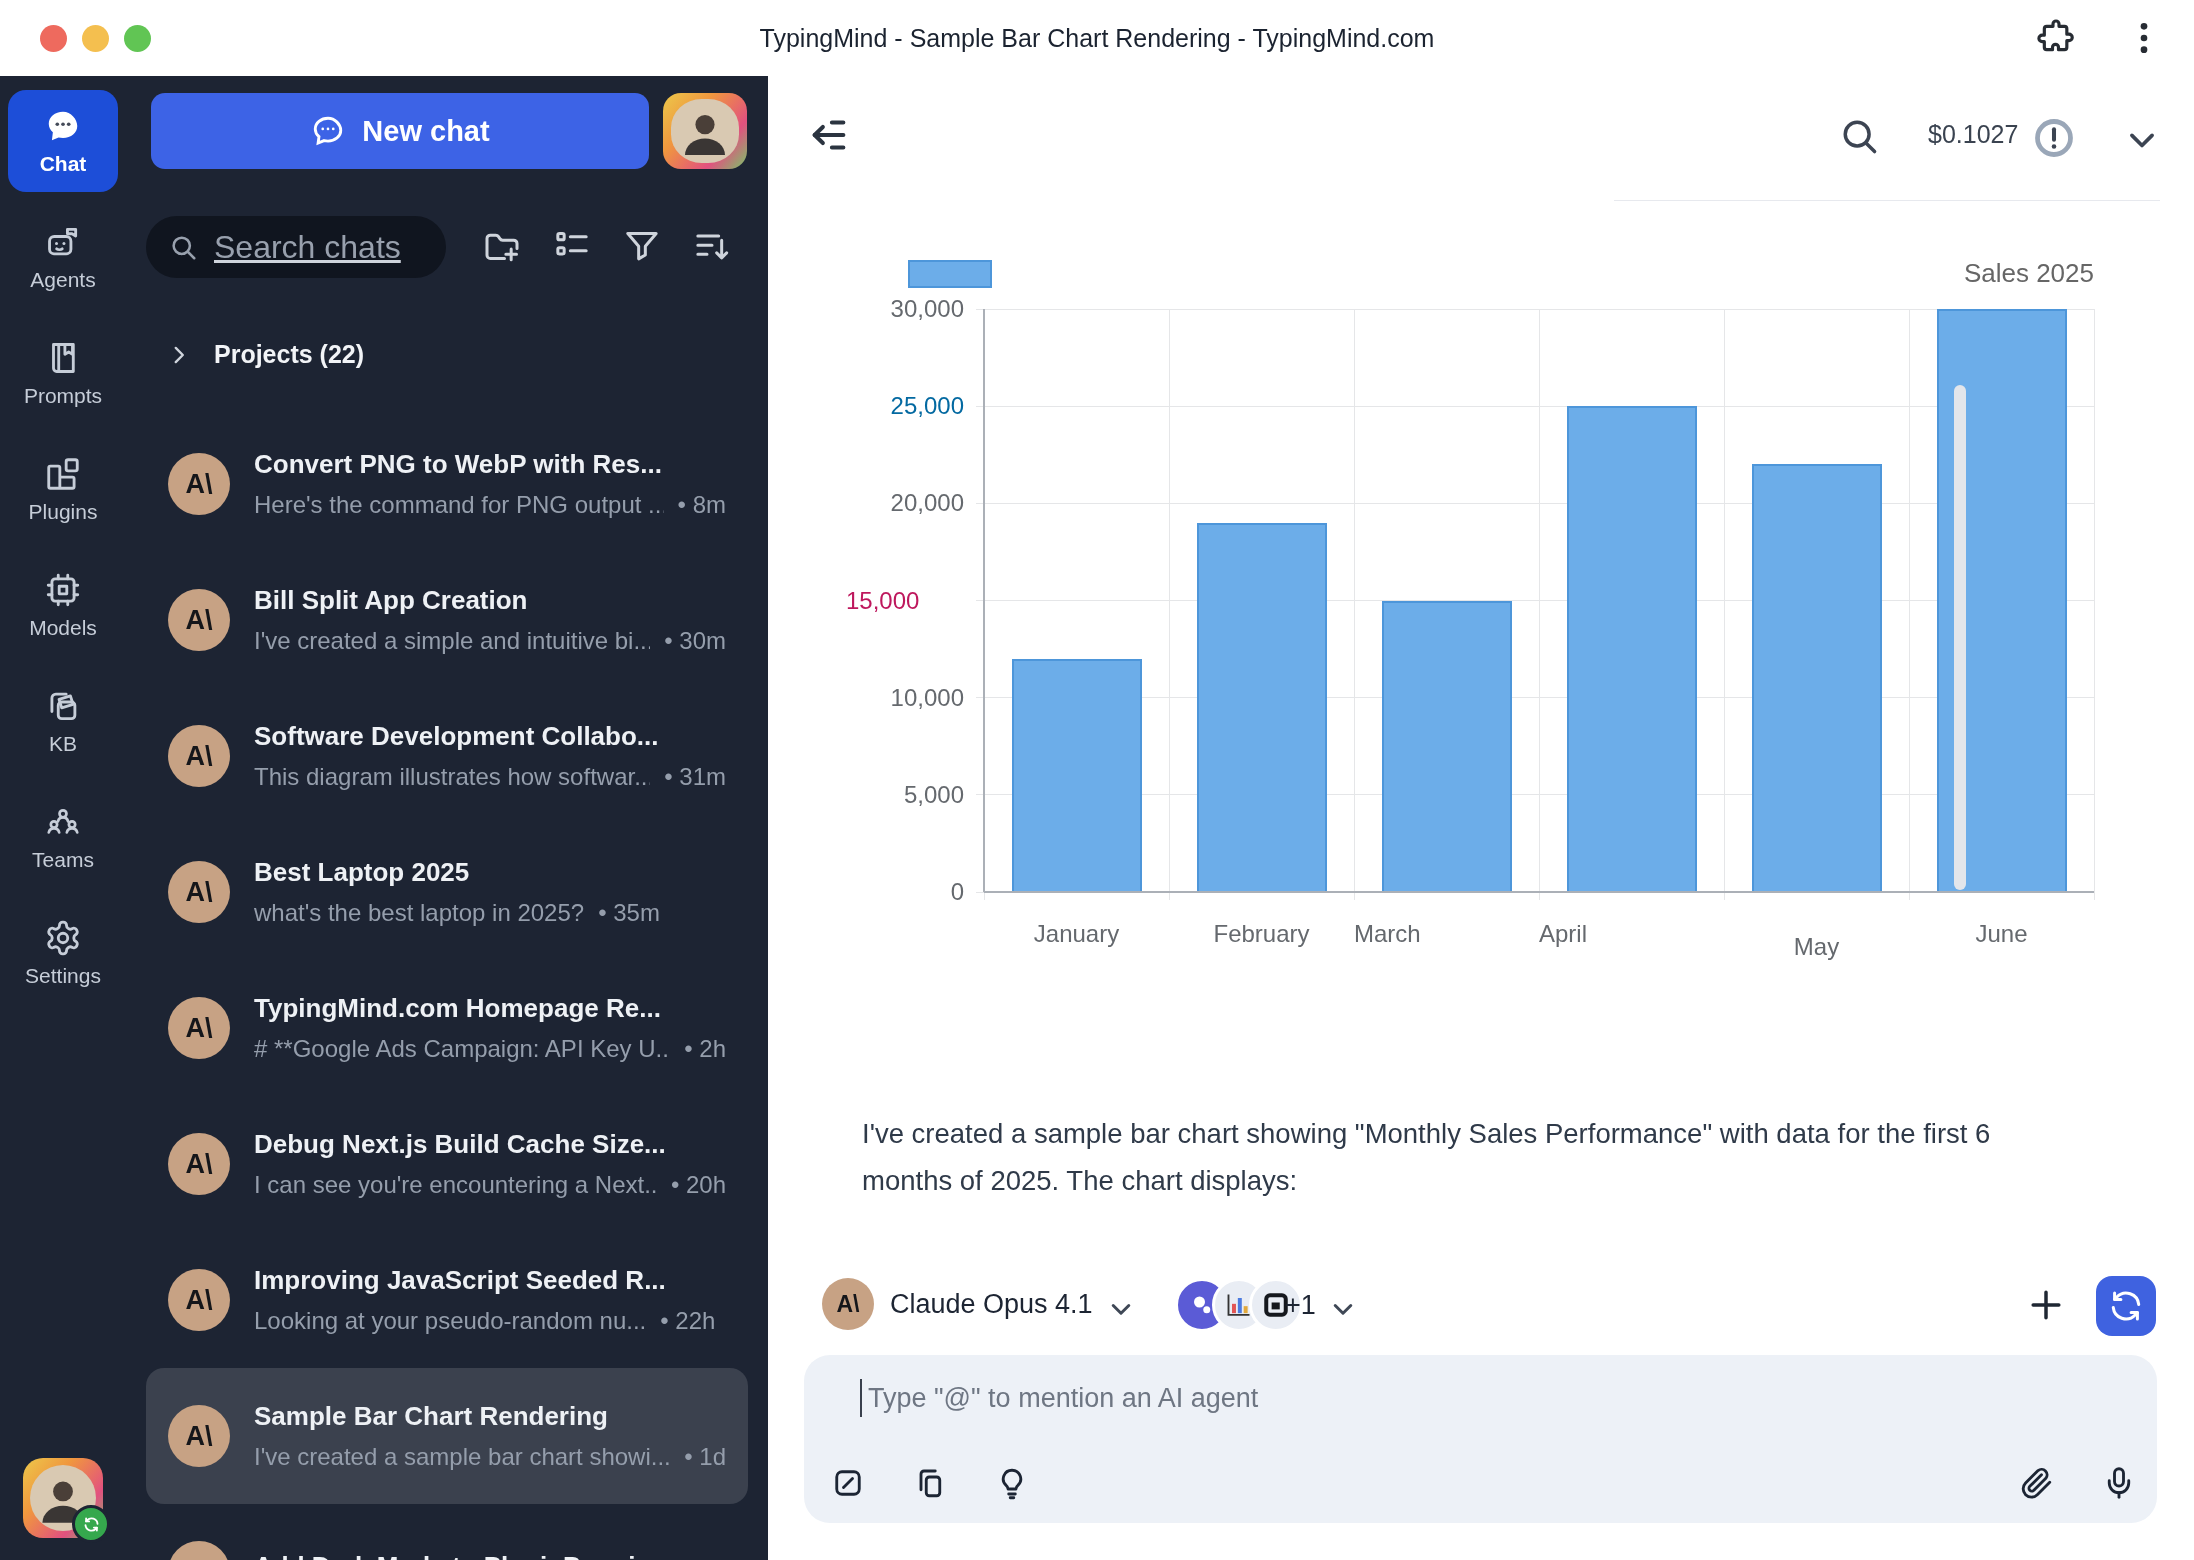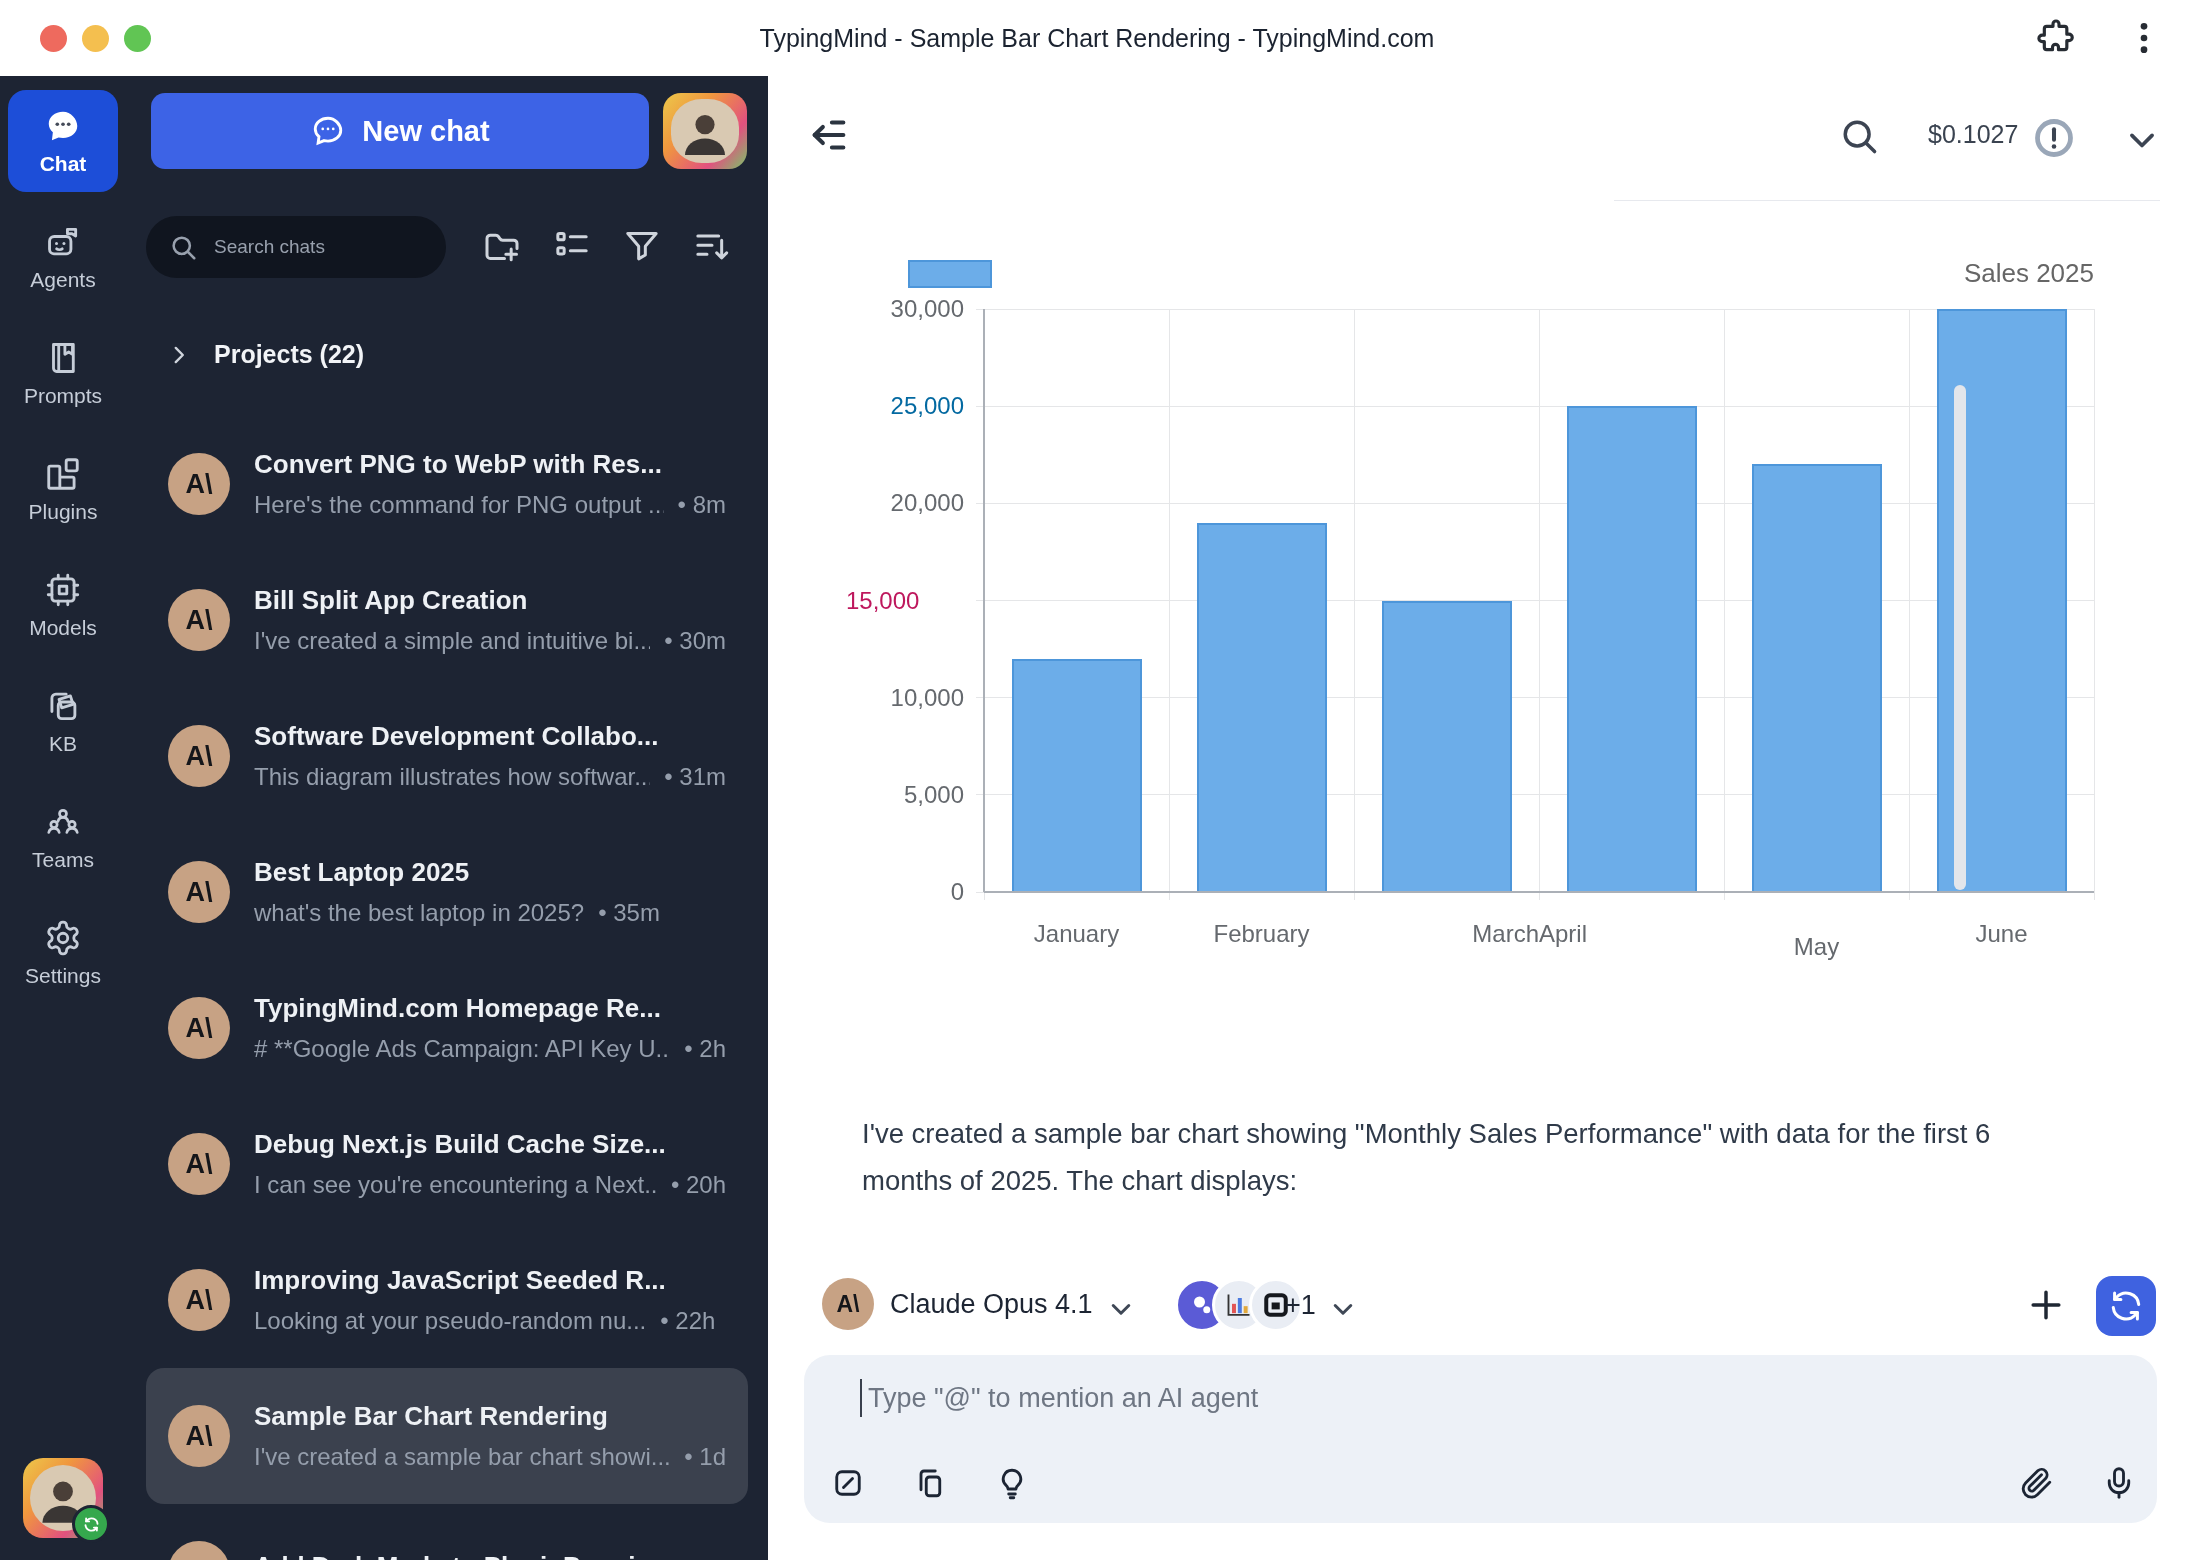--- a/index.html
+++ b/index.html
@@ -31,21 +31,21 @@
   .panel{position:absolute;left:126px;top:76px;width:642px;height:1484px;background:#1d2433;overflow:hidden;}
   .newchat{position:absolute;left:25px;top:17px;width:498px;height:76px;border:none;cursor:pointer;
     background:#3d63e6;border-radius:14px;color:#fff;display:flex;align-items:center;
     justify-content:center;gap:16px;font-size:29px;font-weight:700;font-family:inherit;}
   .panel-avatar{position:absolute;left:537px;top:17px;width:84px;height:76px;border-radius:18px;
     background:linear-gradient(130deg,#ecc94b 0%,#f0973e 34%,#e2517f 72%,#79c569 100%);}
   .panel-avatar .face{left:8px;top:6px;width:68px;height:64px;border-radius:45%;}
   .search{position:absolute;left:20px;top:140px;width:300px;height:62px;background:#10151f;
     border-radius:31px;display:flex;align-items:center;gap:14px;padding:0 22px;box-sizing:border-box;color:#98a0ad;}
   .search input{flex:1;min-width:0;background:transparent;border:none;outline:none;
-    color:#cfd4dc;font-size:19px;font-family:inherit;}
+    color:#cfd4dc;font-size:32px;font-family:inherit;text-decoration:underline;}
   .search input::placeholder{color:#98a0ad;}
   .picons{position:absolute;left:356px;top:150px;display:flex;gap:30px;color:#cfd4dc;}
   .pic{width:40px;height:40px;}
   .projects{position:absolute;left:40px;top:264px;display:flex;align-items:center;gap:22px;
     color:#f2f4f7;font-size:25px;font-weight:700;}
   .chats{position:absolute;left:0;top:340px;width:642px;}
   .chat-item{height:136px;margin:0 20px;border-radius:18px;display:flex;align-items:center;
     gap:24px;padding:0 22px;box-sizing:border-box;}
   .chat-item.selected{background:#3b414e;}
   .c-av{flex:none;width:62px;height:62px;border-radius:50%;background:#c7a284;color:#15161a;
@@ -460,21 +460,21 @@
       <div style="position: absolute; left: 1140.5px; top: 233px; width: 1px; height: 591px; background: rgb(229, 230, 232);"></div>
       <div style="position: absolute; left: 1325.5px; top: 233px; width: 1px; height: 591px; background: rgb(229, 230, 232);"></div>
       <div style="position: absolute; left: 243.5px; top: 582.8px; width: 130px; height: 232.2px; background: rgb(108, 173, 233); border-top: 2px solid rgb(77, 150, 218); border-right: 2px solid rgb(77, 150, 218); border-bottom: none; border-left: 2px solid rgb(77, 150, 218); border-image: initial; box-sizing: border-box;"></div>
       <div style="position: absolute; left: 428.5px; top: 446.767px; width: 130px; height: 368.233px; background: rgb(108, 173, 233); border-top: 2px solid rgb(77, 150, 218); border-right: 2px solid rgb(77, 150, 218); border-bottom: none; border-left: 2px solid rgb(77, 150, 218); border-image: initial; box-sizing: border-box;"></div>
       <div style="position: absolute; left: 613.5px; top: 524.5px; width: 130px; height: 290.5px; background: rgb(108, 173, 233); border-top: 2px solid rgb(77, 150, 218); border-right: 2px solid rgb(77, 150, 218); border-bottom: none; border-left: 2px solid rgb(77, 150, 218); border-image: initial; box-sizing: border-box;"></div>
       <div style="position: absolute; left: 798.5px; top: 330.167px; width: 130px; height: 484.833px; background: rgb(108, 173, 233); border-top: 2px solid rgb(77, 150, 218); border-right: 2px solid rgb(77, 150, 218); border-bottom: none; border-left: 2px solid rgb(77, 150, 218); border-image: initial; box-sizing: border-box;"></div>
       <div style="position: absolute; left: 983.5px; top: 388.467px; width: 130px; height: 426.533px; background: rgb(108, 173, 233); border-top: 2px solid rgb(77, 150, 218); border-right: 2px solid rgb(77, 150, 218); border-bottom: none; border-left: 2px solid rgb(77, 150, 218); border-image: initial; box-sizing: border-box;"></div>
       <div style="position: absolute; left: 1168.5px; top: 233px; width: 130px; height: 582px; background: rgb(108, 173, 233); border-top: 2px solid rgb(77, 150, 218); border-right: 2px solid rgb(77, 150, 218); border-bottom: none; border-left: 2px solid rgb(77, 150, 218); border-image: initial; box-sizing: border-box;"></div>
       <div style="position: absolute; left: 216px; top: 844px; width: 185px; text-align: center; font-size: 24px; color: rgb(101, 105, 110);">January</div>
       <div style="position: absolute; left: 401px; top: 844px; width: 185px; text-align: center; font-size: 24px; color: rgb(101, 105, 110);">February</div>
-      <div style="position: absolute; left: 586px; top: 844px; width: 185px; text-align: right; font-size: 24px; color: rgb(101, 105, 110);">March</div>
+      <div style="position: absolute; left: 586px; top: 844px; width: 185px; text-align: left; font-size: 24px; color: rgb(101, 105, 110);">March</div>
       <div style="position: absolute; left: 771px; top: 844px; width: 185px; text-align: left; font-size: 24px; color: rgb(101, 105, 110);">April</div>
       <div style="position: absolute; left: 956px; top: 844px; width: 185px; text-align: center; font-size: 24px; color: rgb(101, 105, 110); margin-top: 13px;">May</div>
       <div style="position: absolute; left: 1141px; top: 844px; width: 185px; text-align: center; font-size: 24px; color: rgb(101, 105, 110);">June</div>
       <div style="position: absolute; left: 215px; top: 233px; width: 2px; height: 583px; background: rgb(171, 176, 183);"></div>
       <div style="position: absolute; left: 216px; top: 815px; width: 1110px; height: 2px; background: rgb(171, 176, 183);"></div>
     </div>
 
   <div class="message">I've created a sample bar chart showing "Monthly Sales Performance" with data for the first 6 months of 2025. The chart displays:</div>
 
   <div class="model-avatar">

